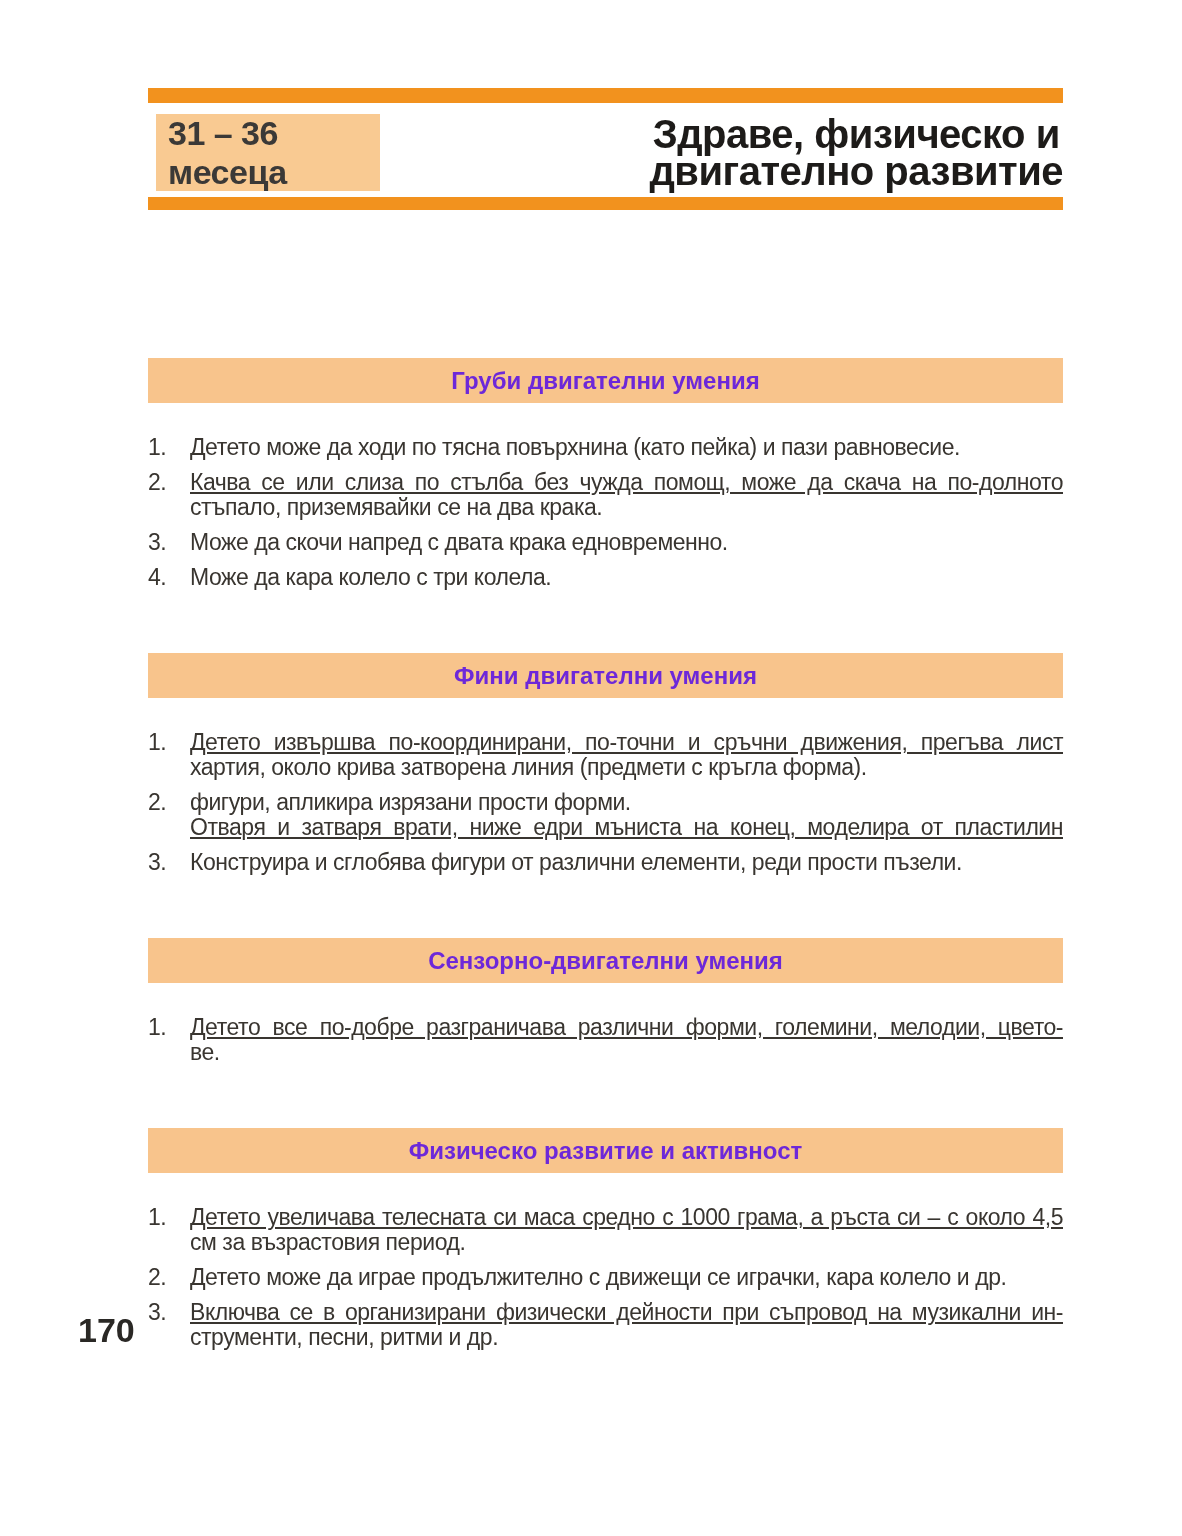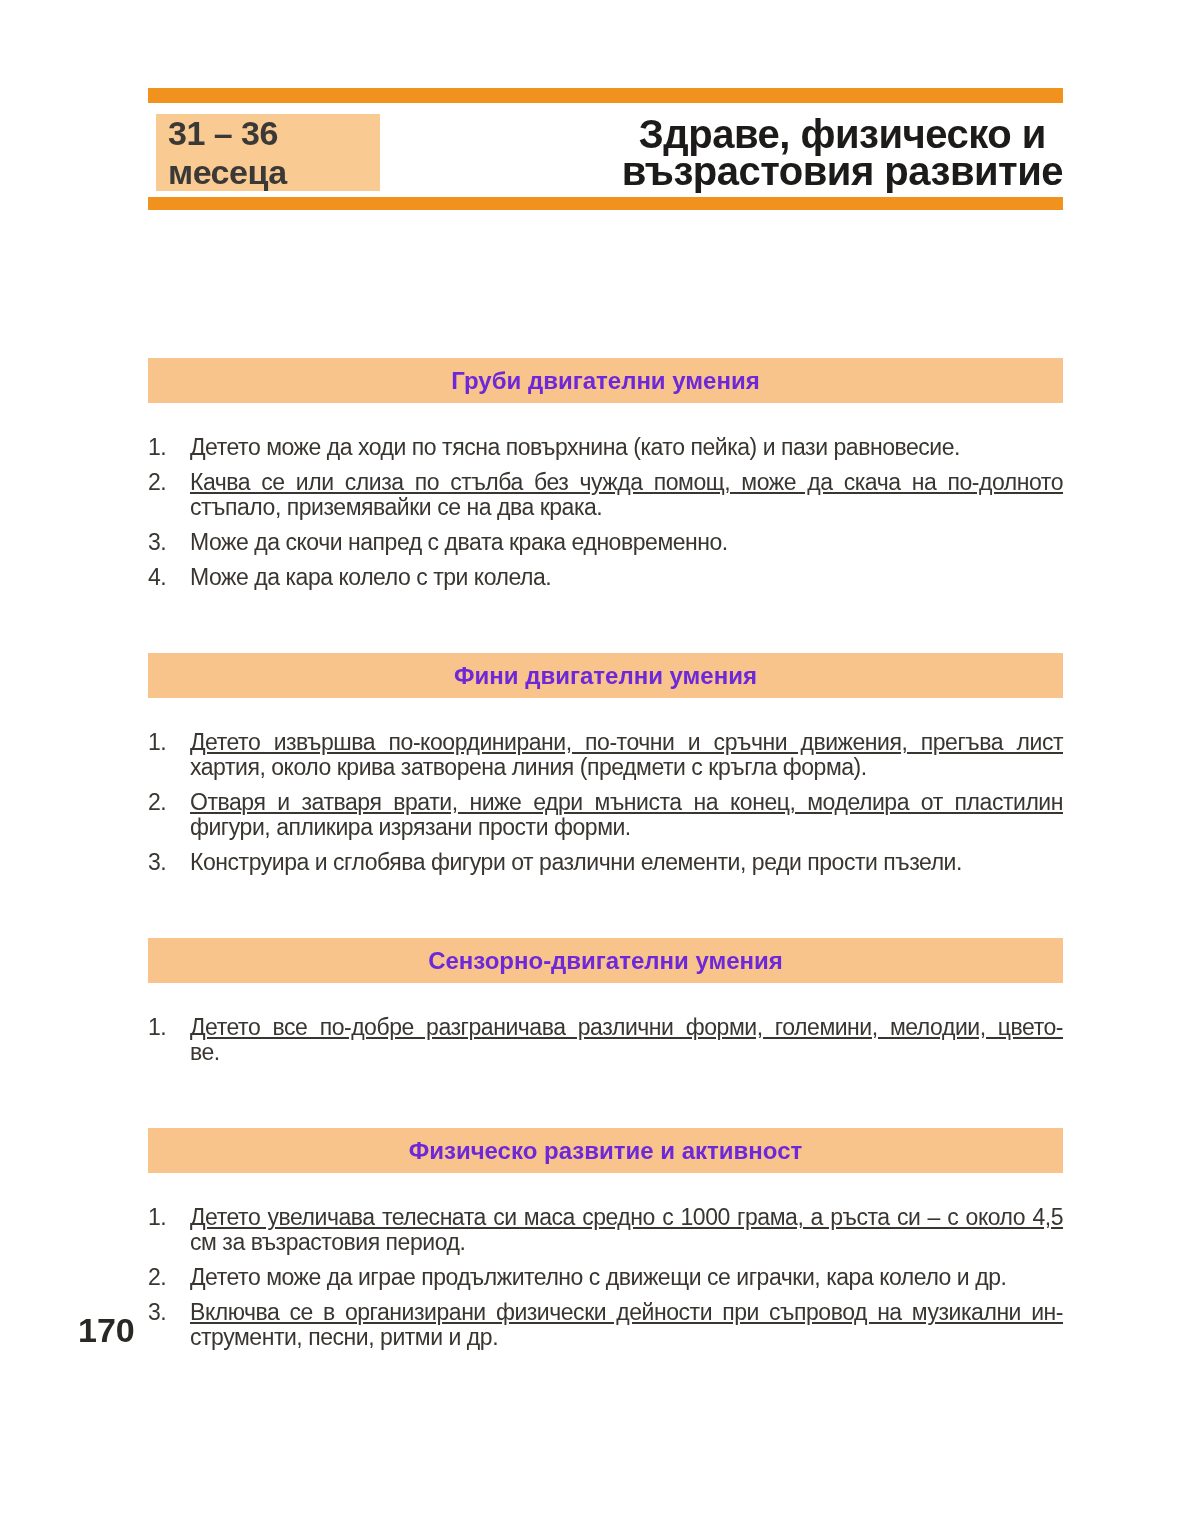--- a/index.html
+++ b/index.html
@@ -50,21 +50,21 @@
 <div class="content">
 
   <div class="bar bar-top"></div>
 
   <div class="header-row">
     <div class="age-box">
       <span>31 – 36 месеца</span>
     </div>
     <div class="doc-title">
       <div>Здраве, физическо и</div>
-      <div>възрастовия развитие</div>
+      <div>двигателно развитие</div>
     </div>
   </div>
 
   <div class="bar bar-bottom"></div>
 
   <div class="section section-first">
     <div class="banner">
       <span>Груби двигателни умения</span>
     </div>
     <ol class="items">
@@ -104,22 +104,22 @@
       <li class="item">
         <span class="num">1.</span>
         <div class="text">
           <div class="line just">Детето извършва по-координирани, по-точни и сръчни движения, прегъва лист</div>
           <div class="line">хартия, около крива затворена линия (предмети с кръгла форма).</div>
         </div>
       </li>
       <li class="item">
         <span class="num">2.</span>
         <div class="text">
+          <div class="line">фигури, апликира изрязани прости форми.</div>
           <div class="line just">Отваря и затваря врати, ниже едри мъниста на конец, моделира от пластилин</div>
-          <div class="line">фигури, апликира изрязани прости форми.</div>
         </div>
       </li>
       <li class="item">
         <span class="num">3.</span>
         <div class="text">
           <div class="line">Конструира и сглобява фигури от различни елементи, реди прости пъзели.</div>
         </div>
       </li>
     </ol>
   </div>

